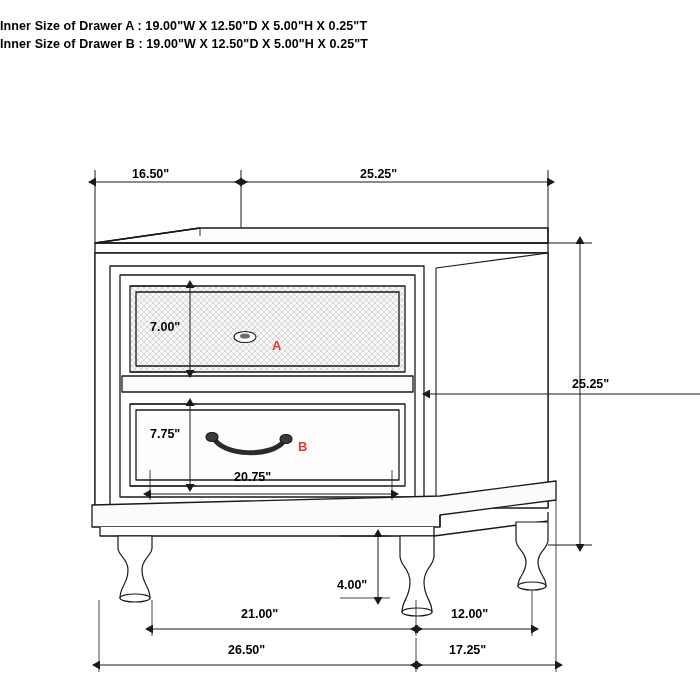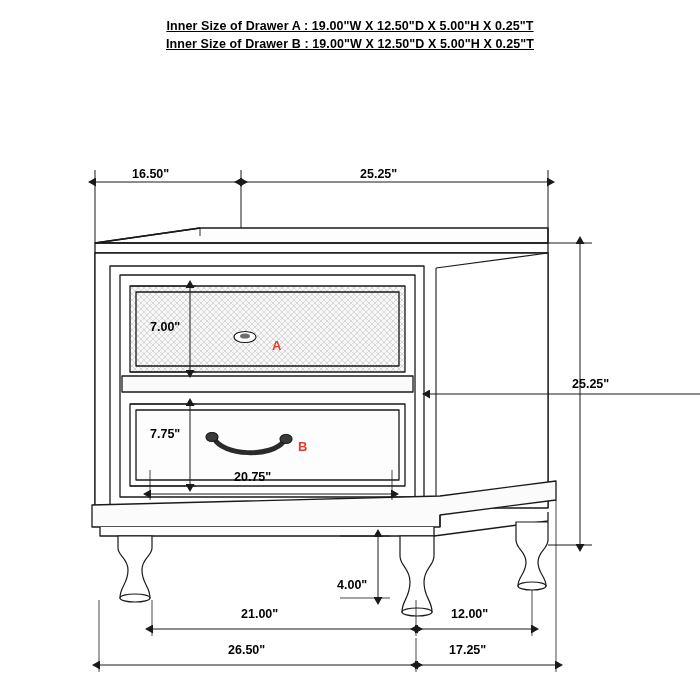--- a/index.html
+++ b/index.html
@@ -16,25 +16,23 @@
   }
   #stage {
     position: relative;
     width: 700px;
     height: 700px;
   }
   .hdr {
     position: absolute;
     left: 0;
     width: 700px;
-    text-align: center;
     font-size: 12.5px;
     font-weight: bold;
     letter-spacing: 0.1px;
-    text-decoration: underline;
   }
   #hdr1 { top: 19px; }
   #hdr2 { top: 37px; }
 
   .dim {
     position: absolute;
     font-size: 12.5px;
     font-weight: bold;
     white-space: nowrap;
   }

